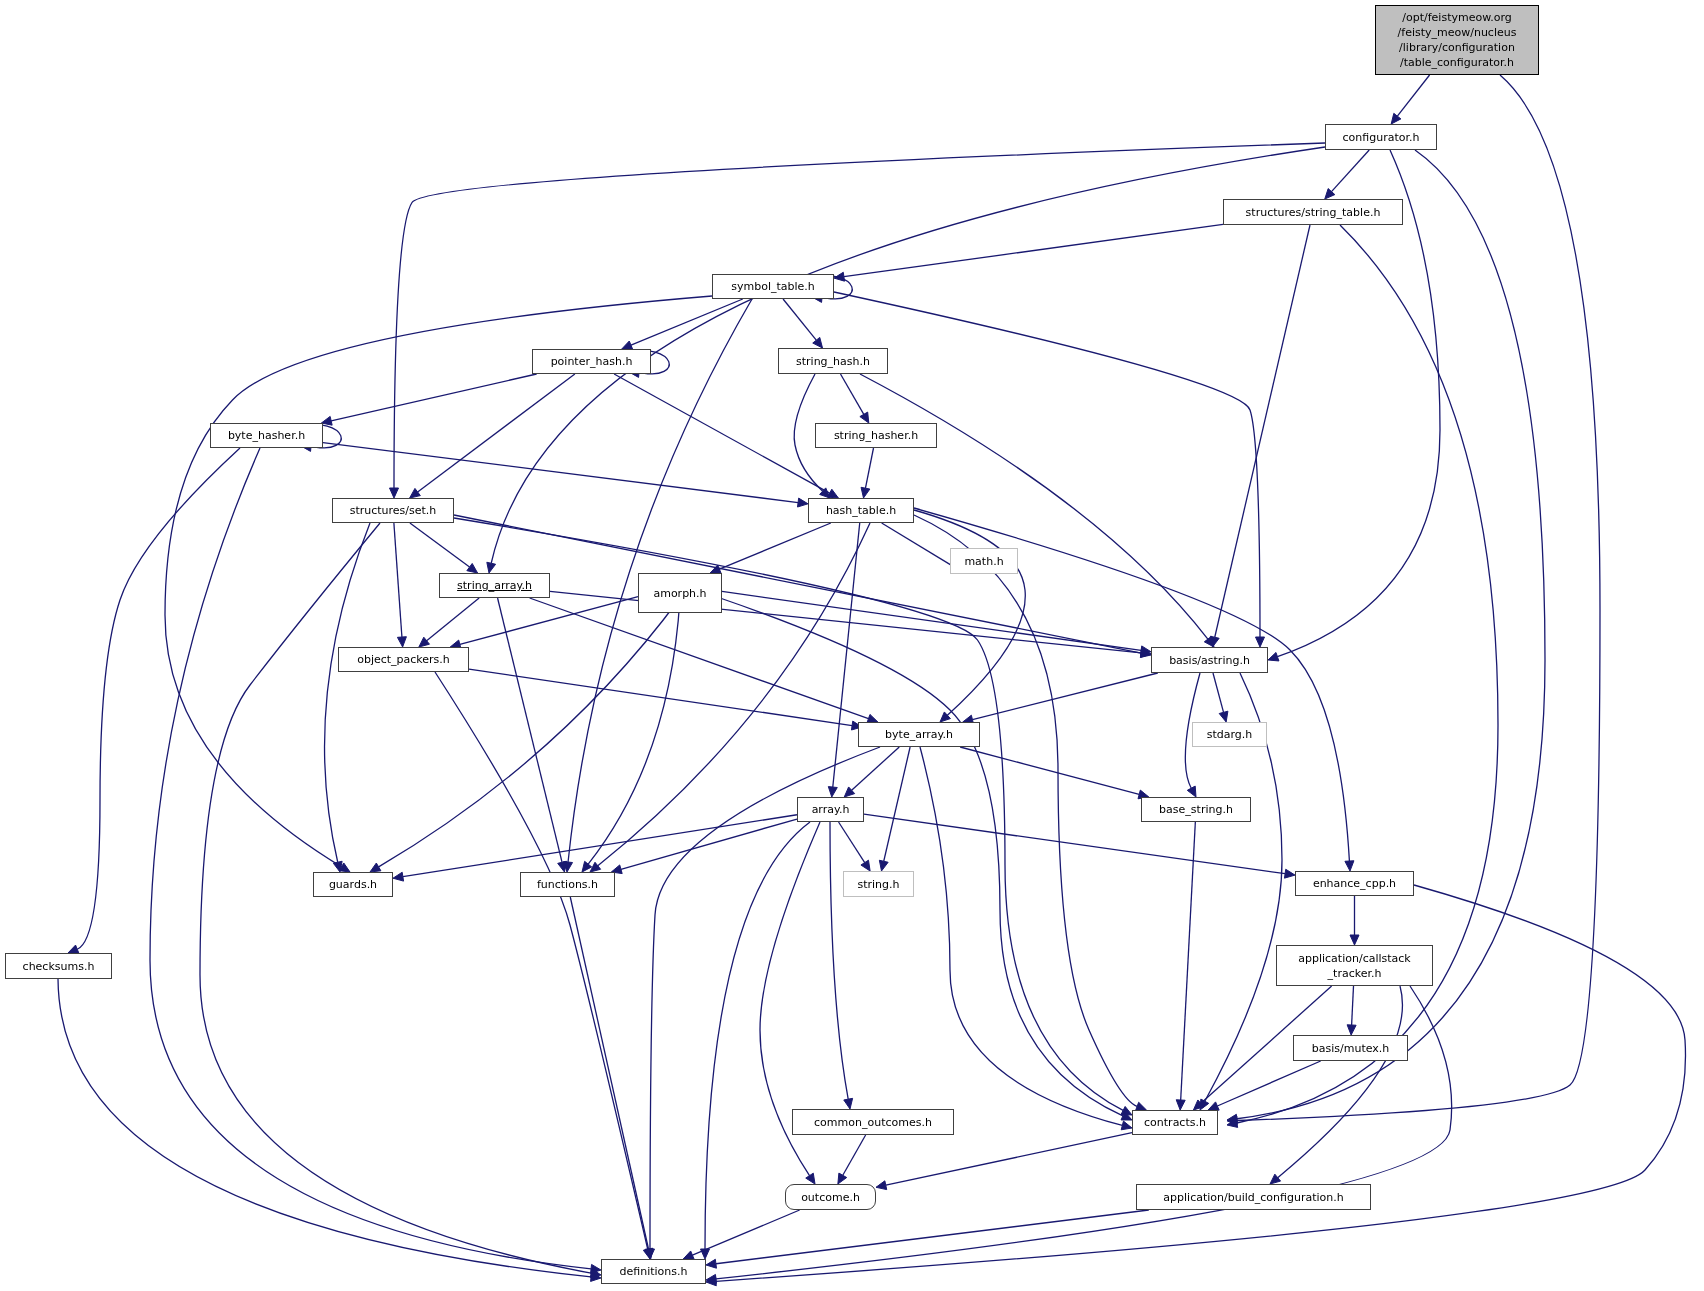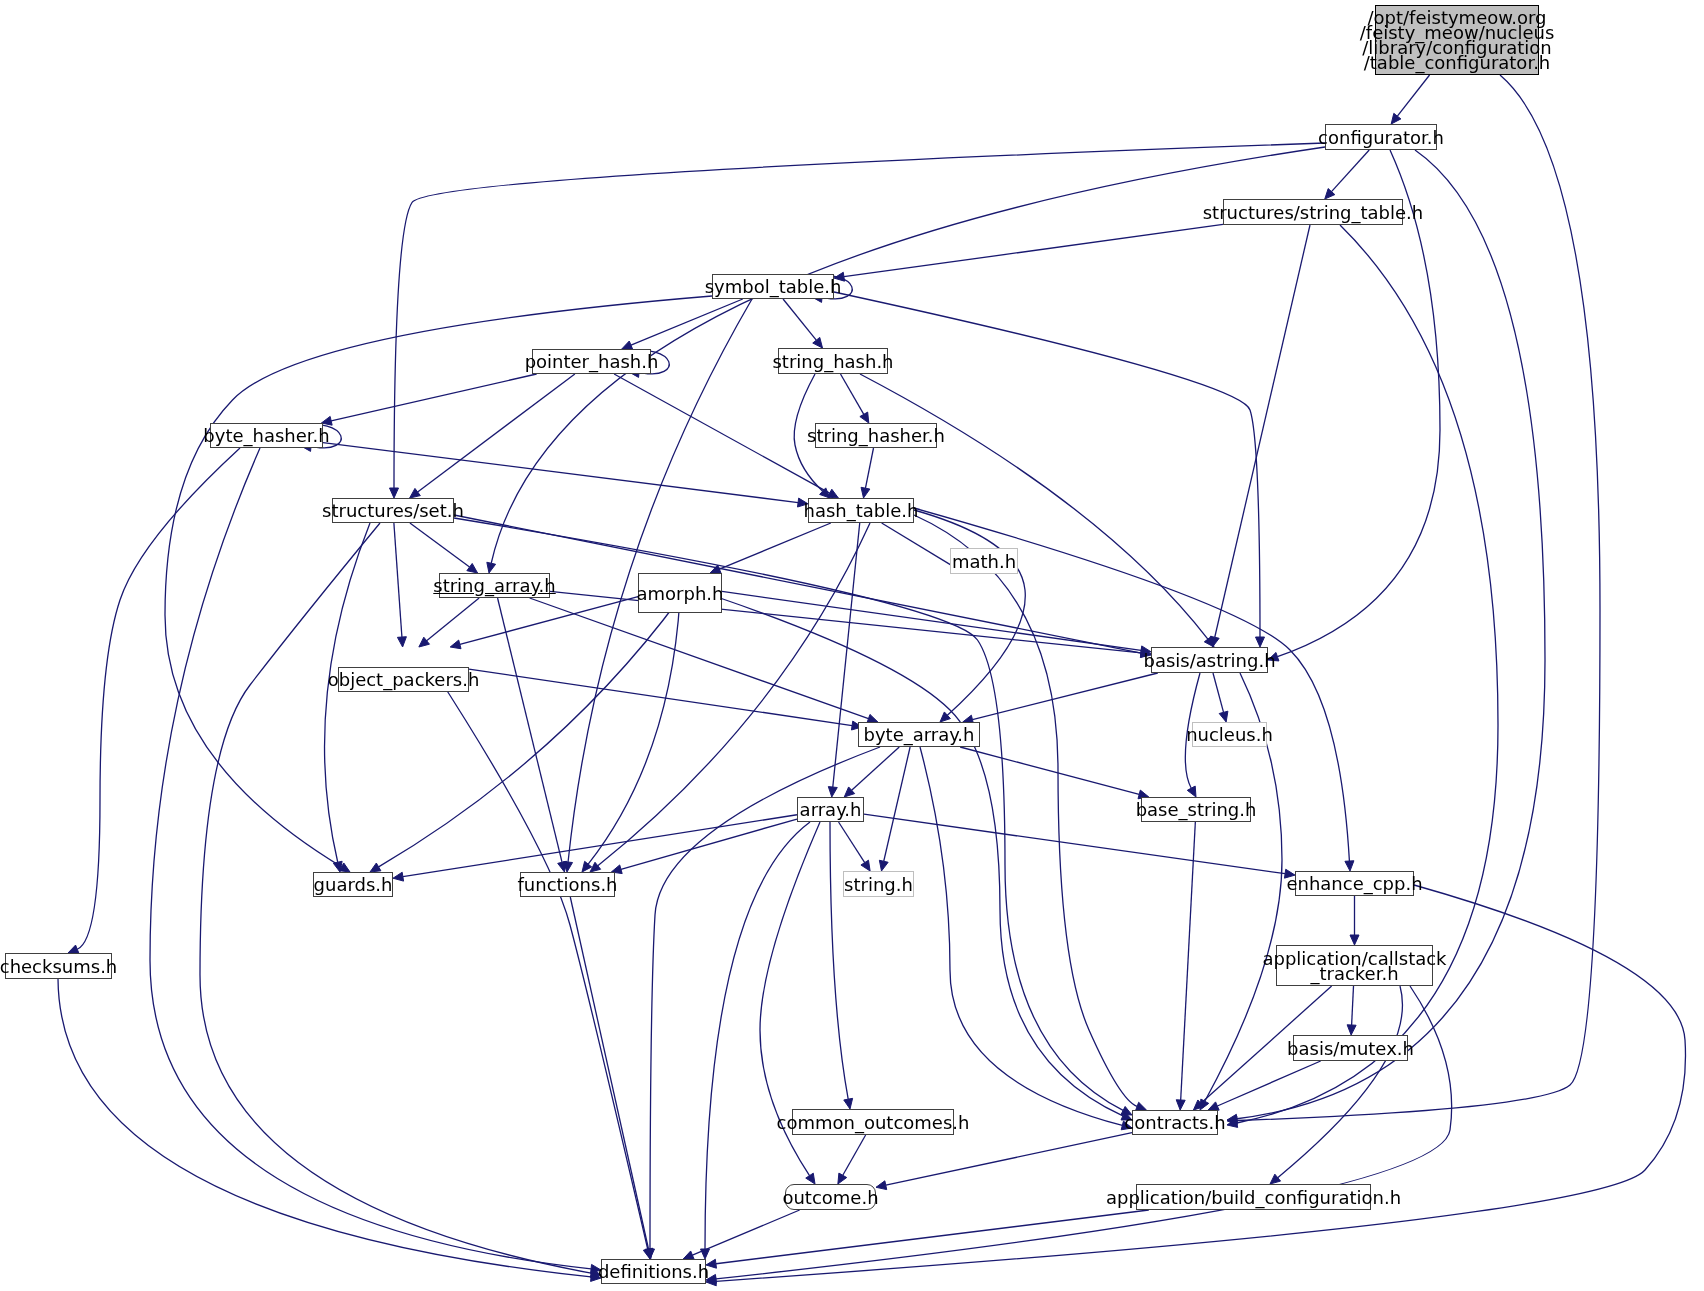--- a/index.html
+++ b/index.html
@@ -2,21 +2,21 @@
 <html><head>
 <meta charset="utf-8">
 <style>
   html, body { margin: 0; padding: 0; background: #ffffff; }
   body { width: 1704px; height: 1291px; position: relative; overflow: hidden; font-family: "DejaVu Sans", sans-serif; }
   #graph { position: absolute; left: 0; top: 0; width: 1704px; height: 1291px; }
   #edges path { fill: none; stroke: #191970; stroke-width: 1.3; }
   #edges polygon { fill: #191970; stroke: #191970; stroke-width: 1; }
   .node { position: absolute; box-sizing: border-box; border: 1.5px solid #404040; background: #ffffff;
           display: flex; align-items: center; justify-content: center; text-align: center;
-          font-size: 18px; color: #000; line-height: 15px; white-space: pre; cursor: pointer; }
+          font-size: 11px; color: #000; line-height: 15px; white-space: pre; cursor: pointer; }
   .node.root { background: #bfbfbf; border-color: #000; }
   .node.external { border-color: #bfbfbf; border-width: 1.5px; cursor: default; }
 </style>
 </head>
 <body>
 
 <svg id="graph" xmlns="http://www.w3.org/2000/svg">
   <g id="edges">
       <g>
         <path d="M1429.5773195876288,75 L1397.3530249179998,116.12837609150021"></path>
@@ -359,23 +359,23 @@
     <div class="node" style="left: 532px; top: 349px; width: 119px; height: 25px;"><span>pointer_hash.h</span></div>
     <div class="node" style="left: 778px; top: 348px; width: 110px; height: 26px;"><span>string_hash.h</span></div>
     <div class="node" style="left: 815px; top: 423px; width: 122px; height: 25px;"><span>string_hasher.h</span></div>
     <div class="node" style="left: 210px; top: 423px; width: 113px; height: 25px;"><span>byte_hasher.h</span></div>
     <div class="node" style="left: 808px; top: 498px; width: 106px; height: 25px;"><span>hash_table.h</span></div>
     <div class="node" style="left: 332px; top: 498px; width: 122px; height: 25px;"><span>structures/set.h</span></div>
     <div class="node" style="left: 439px; top: 573px; width: 111px; height: 25px; text-decoration: underline;"><span>string_array.h</span></div>
     <div class="node" style="left: 638px; top: 573px; width: 84px; height: 40px;"><span>amorph.h</span></div>
     <div class="node external" style="left: 950px; top: 548px; width: 68px; height: 26px;"><span>math.h</span></div>
     <div class="node" style="left: 1151px; top: 647px; width: 117px; height: 26px;"><span>basis/astring.h</span></div>
-    <div class="node" style="left: 338px; top: 647px; width: 131px; height: 25px; margin-top: 20px;"><span>object_packers.h</span></div>
+    <div class="node" style="left: 338px; top: 647px; width: 131px; height: 25px;"><span>object_packers.h</span></div>
     <div class="node" style="left: 858px; top: 722px; width: 122px; height: 25px;"><span>byte_array.h</span></div>
-    <div class="node external" style="left: 1192px; top: 722px; width: 75px; height: 25px;"><span>nucleus.h</span></div>
+    <div class="node external" style="left: 1192px; top: 722px; width: 75px; height: 25px;"><span>stdarg.h</span></div>
     <div class="node" style="left: 797px; top: 797px; width: 67px; height: 25px;"><span>array.h</span></div>
     <div class="node" style="left: 1141px; top: 797px; width: 110px; height: 25px;"><span>base_string.h</span></div>
     <div class="node external" style="left: 843px; top: 871px; width: 71px; height: 26px;"><span>string.h</span></div>
     <div class="node" style="left: 313px; top: 872px; width: 80px; height: 25px;"><span>guards.h</span></div>
     <div class="node" style="left: 520px; top: 872px; width: 95px; height: 25px;"><span>functions.h</span></div>
     <div class="node" style="left: 1295px; top: 871px; width: 119px; height: 25px;"><span>enhance_cpp.h</span></div>
     <div class="node" style="left: 1276px; top: 945px; width: 157px; height: 41px;"><span>application/callstack
 _tracker.h</span></div>
     <div class="node" style="left: 1293px; top: 1035px; width: 115px; height: 26px;"><span>basis/mutex.h</span></div>
     <div class="node" style="left: 5px; top: 953px; width: 107px; height: 26px;"><span>checksums.h</span></div>

